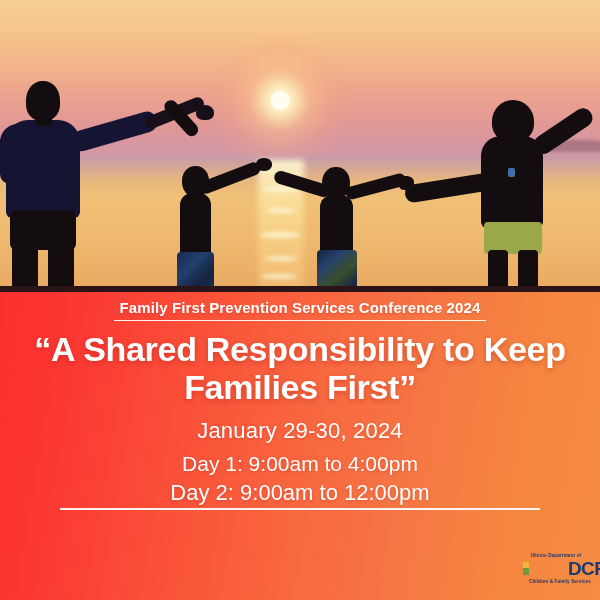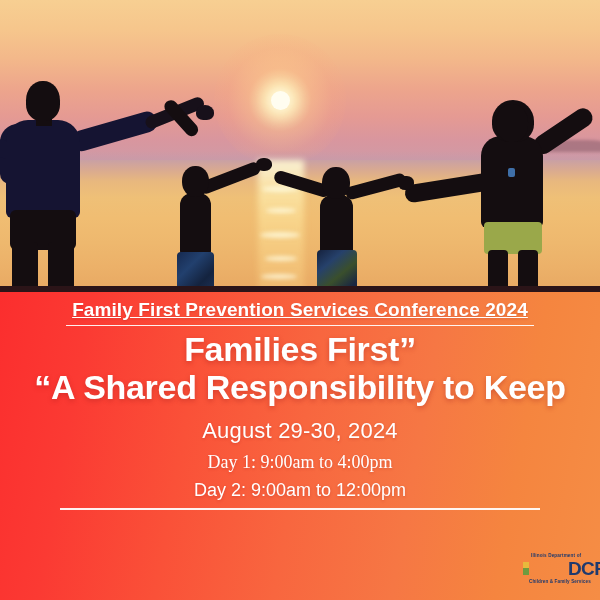--- a/index.html
+++ b/index.html
@@ -143,28 +143,27 @@
     position:absolute;left:0;top:292px;width:600px;height:308px;
     background:linear-gradient(100deg,#fb2e2e 0%,#fb3a33 14%,#fa5138 32%,#f8663f 50%,#f67744 68%,#f5853f 84%,#f58d45 100%);
     color:#ffffff;
   }
 
   .kicker-wrap{
     position:absolute;left:0;top:7px;width:600px;text-align:center;
   }
   .kicker{
     display:inline-block;
-    font-size:19px;
+    font-size:15px;
     font-weight:bold;
     letter-spacing:0.1px;
     padding:0 6px 4px 6px;
     border-bottom:1.6px solid rgba(255,255,255,0.92);
     white-space:nowrap;
     text-shadow:0 1px 2px rgba(150,20,20,0.25);
-    text-decoration:underline;
   }
 
   #headline{
     position:absolute;left:14px;top:38px;width:572px;
     text-align:center;
     font-size:34px;
     font-weight:bold;
     line-height:1.12;
     letter-spacing:-0.3px;
     text-shadow:0 2px 5px rgba(160,25,25,0.38);
@@ -172,27 +171,26 @@
 
   #date-line{
     position:absolute;left:0;top:126px;width:600px;
     text-align:center;
     font-size:22px;
     letter-spacing:0.2px;
     text-shadow:0 1px 3px rgba(160,30,30,0.3);
   }
   #time1{
     position:absolute;left:0;top:160px;width:600px;
-    text-align:center;font-size:18px;
+    text-align:center;font-size:21px;
     text-shadow:0 1px 3px rgba(160,30,30,0.3);
-    font-family:Liberation Serif, serif;
   }
   #time2{
     position:absolute;left:0;top:188px;width:600px;
-    text-align:center;font-size:18px;
+    text-align:center;font-size:22px;
     text-shadow:0 1px 3px rgba(160,30,30,0.3);
   }
 
   #divider{
     position:absolute;left:60px;top:216px;width:480px;height:1.6px;
     background:rgba(255,255,255,0.93);
   }
 
   #venue{
     position:absolute;left:0;top:227px;width:600px;
@@ -295,25 +293,25 @@
     <div class="ground"></div>
   </div>
 
   <div id="banner">
 
     <div class="kicker-wrap">
       <span class="kicker">Family First Prevention Services Conference 2024</span>
     </div>
 
     <div id="headline">
+      <div>“A Shared Responsibility to Keep</div>
       <div>Families First”</div>
-      <div>“A Shared Responsibility to Keep</div>
     </div>
 
-    <div id="date-line">August 29-30, 2024</div>
+    <div id="date-line">January 29-30, 2024</div>
     <div id="time1">Day 1: 9:00am to 4:00pm</div>
     <div id="time2">Day 2: 9:00am to 12:00pm</div>
 
     <div id="divider"></div>
 
 
 
     <div id="logo">
       <div id="logo-top">Illinois Department of</div>
       <div id="logo-mark">

